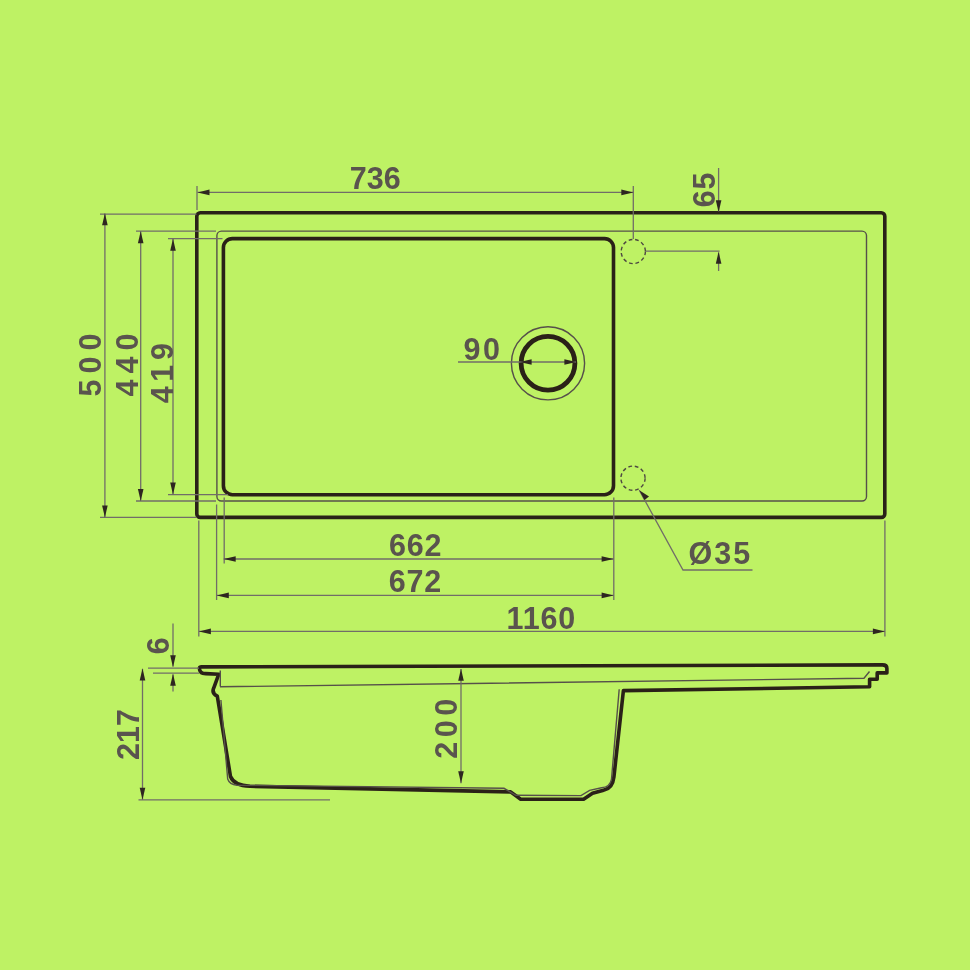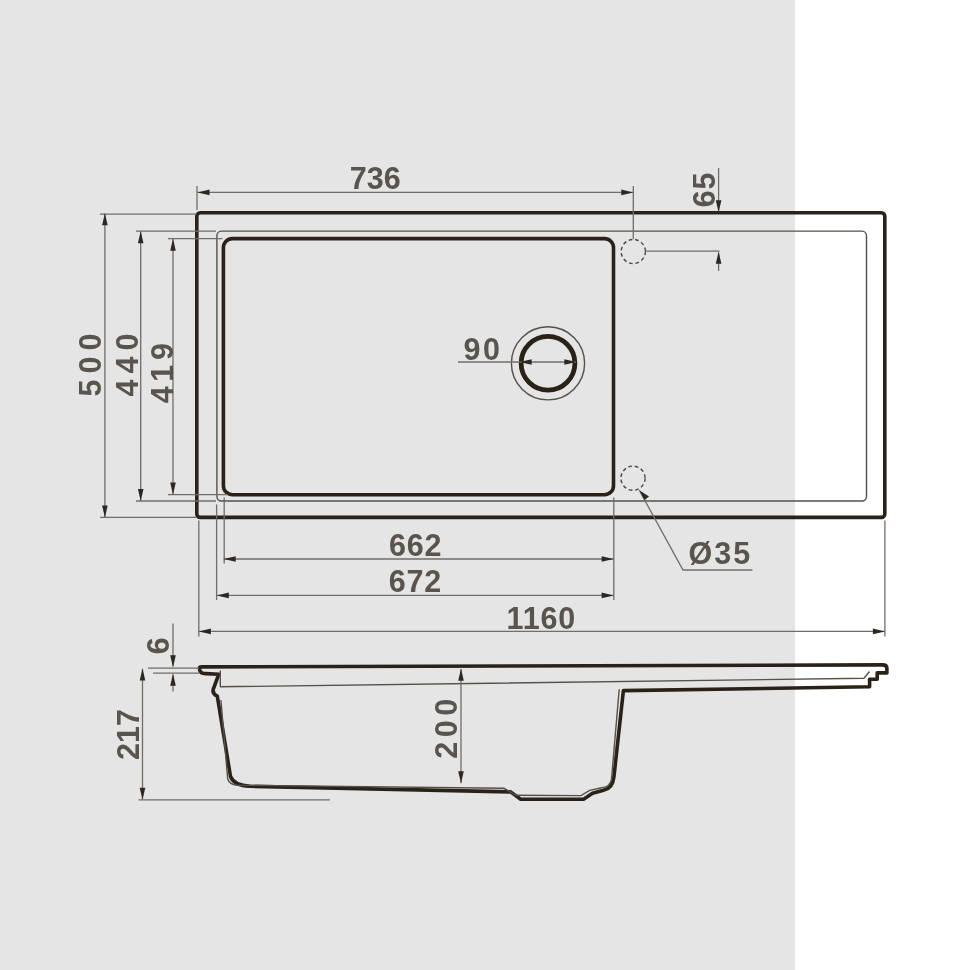--- a/index.html
+++ b/index.html
@@ -1,16 +1,16 @@
 <!DOCTYPE html>
 <html><head>
 <meta charset="utf-8">
 <style>
   html,body{margin:0;padding:0;background:#ffffff;}
-  .wrap{width:795px;height:970px;position:relative;background:#e5e5e5;text-decoration:underline;}
+  .wrap{width:970px;height:970px;position:relative;background:#bef264;text-decoration:underline;}
   svg{position:absolute;left:0;top:0;}
   text{font-family:"Liberation Sans",sans-serif;font-weight:bold;fill:#5a544e;}
 </style>
 </head>
 <body>
 <div class="wrap">
 <svg width="970" height="970" viewBox="0 0 970 970">
   <g fill="none" stroke-linecap="butt">
 
   <rect x="196.8" y="212.8" width="688" height="304.6" rx="3.5" stroke="#2a2118" stroke-width="3.6"></rect>

